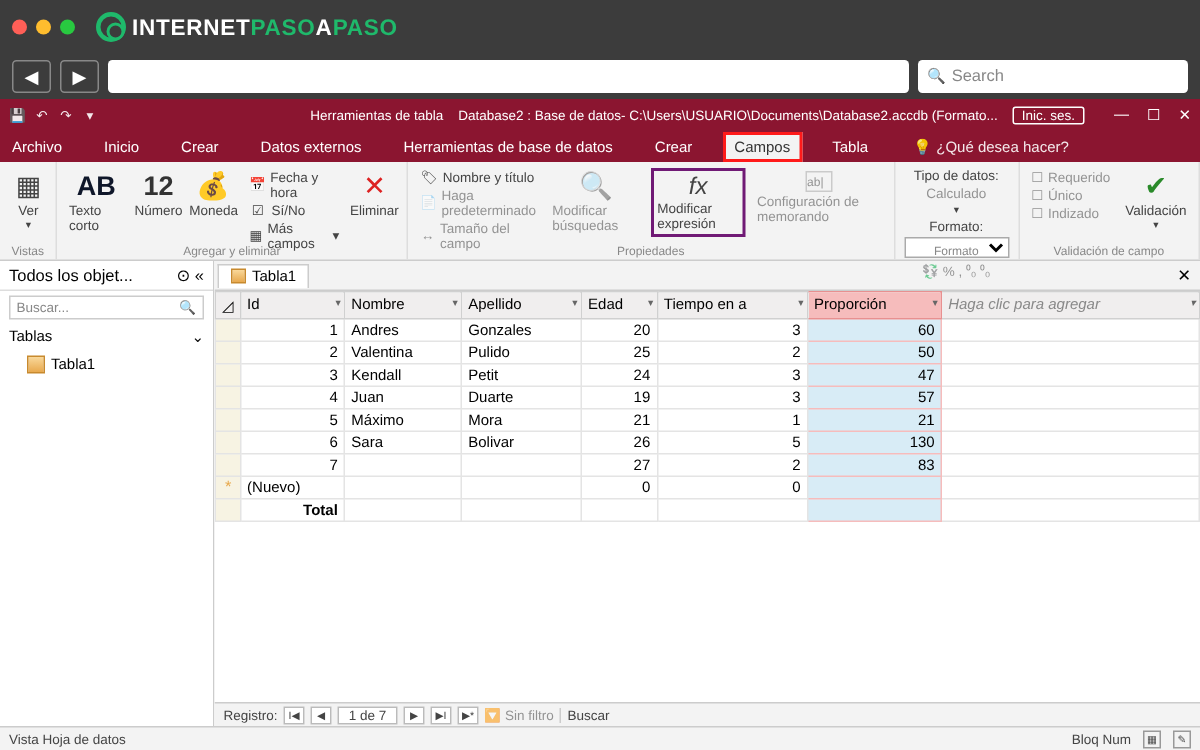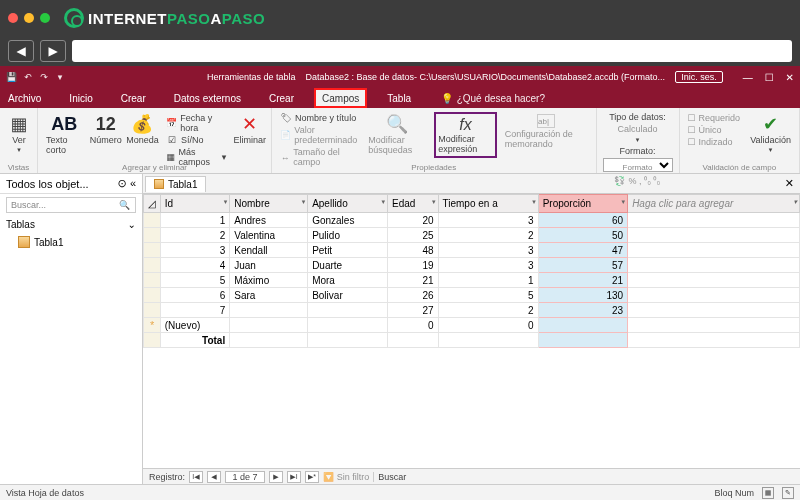--- a/index.html
+++ b/index.html
@@ -98,20 +98,23 @@
   </div>
   <div class="logo-wrap">
     <div class="logo-ic"></div>
     <div class="logo-text"><span>INTERNET</span><span class="p">PASO</span><span>A</span><span class="p">PASO</span></div>
   </div>
 </div>
 <div class="browser-nav">
   <div class="nav-btn">◀</div>
   <div class="nav-btn">▶</div>
   <div class="url-bar"></div>
+  <div class="search-box">
+      <span>Search</span>
+    </div>
 </div>
 
 <div class="app-title">
   <div class="qat">
     <span class="qat-ic">💾</span>
     <span class="qat-ic">↶</span>
     <span class="qat-ic">↷</span>
     <span class="qat-ic">▾</span>
   </div>
   <div class="tool-ctx">
@@ -124,20 +127,21 @@
       <span>✕</span>
     </div>
   </div>
 </div>
 
 <div class="menu-bar">
   <div class="menu-item">Archivo</div>
   <div class="menu-item">Inicio</div>
   <div class="menu-item">Crear</div>
   <div class="menu-item">Datos externos</div>
+  <div class="menu-item">Herramientas de base de datos</div>
   <div class="menu-item">Crear</div>
   <div class="menu-item active red-box">Campos</div>
   <div class="menu-item">Tabla</div>
   <div class="tell-me">💡 <span>¿Qué desea hacer?</span></div>
 </div>
 
 <div class="ribbon">
   <div class="ribbon-group" style="width:38px">
     <div class="rg-content">
         <div class="rbtn-lg">
@@ -182,21 +186,21 @@
   </div>
   <div class="ribbon-group">
     <div class="rg-content">
       <div class="vstack">
         <div class="rbtn-sm">
             <span class="ic">🏷</span>
             <span>Nombre y título</span>
           </div>
         <div class="rbtn-sm disabled">
             <span class="ic">📄</span>
-            <span>Valor predeterminado</span>
+            <span>Haga predeterminado</span>
           </div>
         <div class="rbtn-sm disabled">
             <span class="ic">↔</span>
             <span>Tamaño del campo</span>
           </div>
       </div>
       <div class="rbtn-lg disabled">
           <span class="ic">🔍</span>
           <span>Modificar búsquedas</span>
         </div>
@@ -306,21 +310,21 @@
     <td class="num">25</td>
               <td class="num">2</td>
     <td class="num col-prop">50</td>
               <td></td>
             </tr>
             <tr>
     <td class="row-sel"></td>
     <td class="num">3</td>
               <td>Kendall</td>
               <td>Petit</td>
-    <td class="num">48</td>
+    <td class="num">24</td>
               <td class="num">3</td>
     <td class="num col-prop">47</td>
               <td></td>
             </tr>
             <tr>
     <td class="row-sel"></td>
     <td class="num">4</td>
               <td>Juan</td>
               <td>Duarte</td>
     <td class="num">19</td>
@@ -348,21 +352,21 @@
     <td class="num col-prop">130</td>
               <td></td>
             </tr>
             <tr>
     <td class="row-sel"></td>
     <td class="num">7</td>
               <td></td>
               <td></td>
     <td class="num">27</td>
               <td class="num">2</td>
-    <td class="num col-prop">23</td>
+    <td class="num col-prop">83</td>
               <td></td>
             </tr>
             <tr>
               <td class="row-sel new"></td>
               <td>(Nuevo)</td>
               <td></td>
               <td></td>
               <td class="num">0</td>
               <td class="num">0</td>
               <td class="col-prop"></td>

